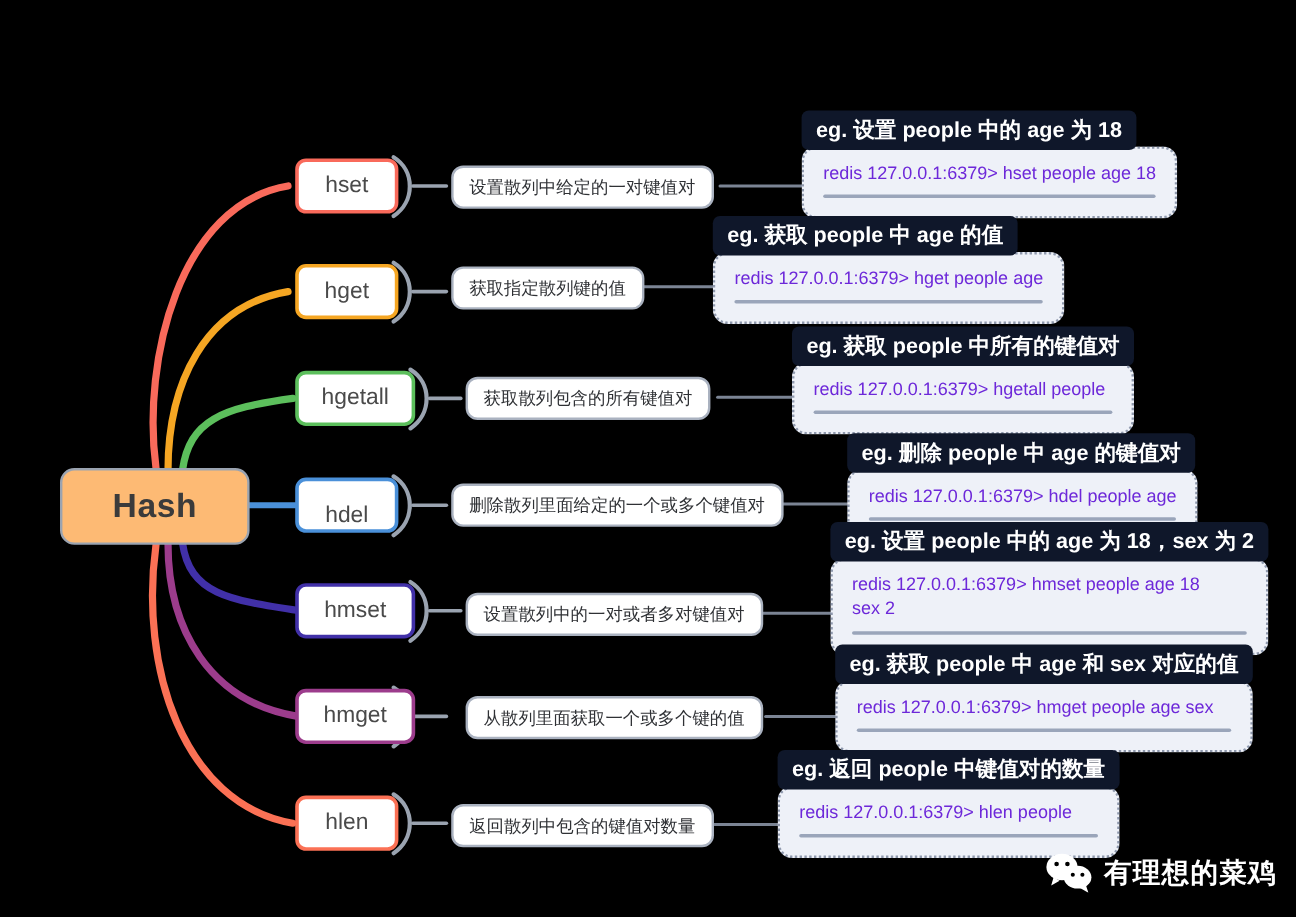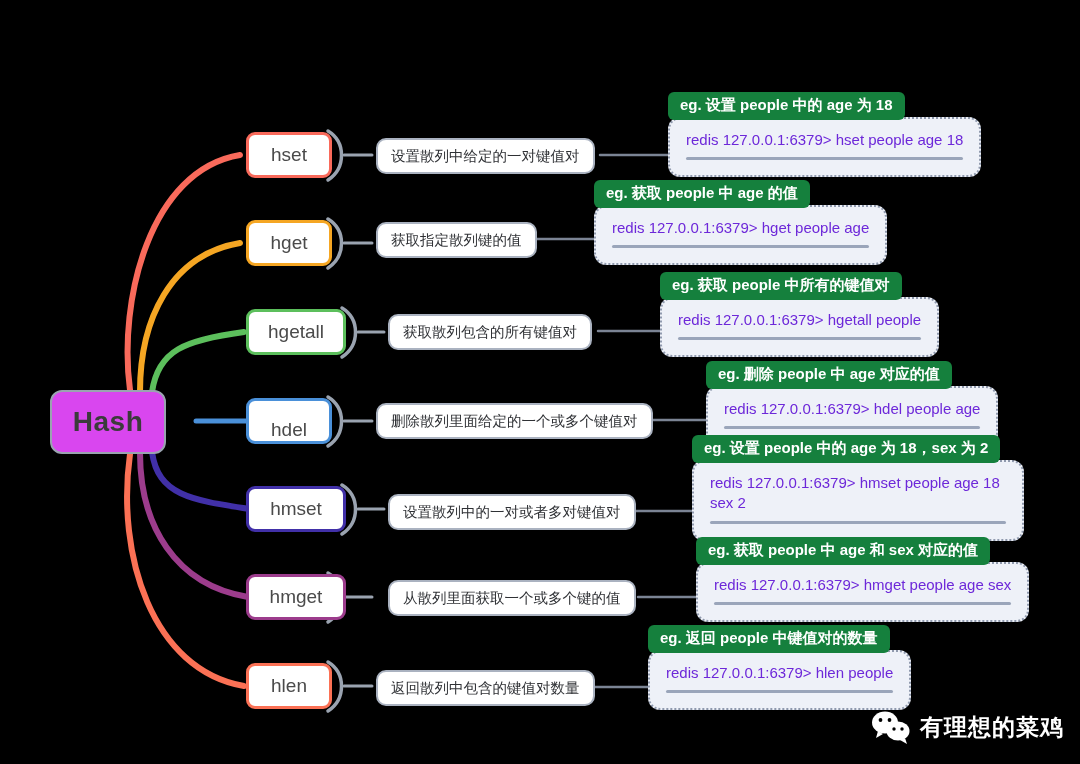--- a/index.html
+++ b/index.html
@@ -21,23 +21,23 @@
     width: 1080px;
     height: 764px;
     pointer-events: none;
   }
 
   
   .root-node {
     position: absolute;
     left: 50px;
     top: 390px;
-    width: 116px;
+    width: 158px;
     height: 64px;
-    background: #d946ef;
+    background: #fdba74;
     border: 2px solid #9aa3b0;
     border-radius: 12px;
     box-sizing: border-box;
     display: flex;
     align-items: center;
     justify-content: center;
     color: #3b3b3b;
     font-size: 28px;
     font-weight: bold;
     letter-spacing: .5px;
@@ -79,23 +79,23 @@
     z-index: 5;
   }
 
   
   .eg-group {
     position: absolute;
     z-index: 4;
   }
   .eg-header {
     display: inline-block;
-    background: #15803d;
+    background: #0f172a;
     color: #ffffff;
-    font-size: 15px;
+    font-size: 18px;
     font-weight: bold;
     border-radius: 6px 6px 6px 6px;
     padding: 4px 12px 5px 12px;
     white-space: nowrap;
     position: relative;
     z-index: 2;
   }
   .eg-box {
     background: #eef1f8;
     border: 2px dotted #8f99ad;
@@ -251,21 +251,21 @@
 
   <div class="eg-group" style="left:660px; top:272px;">
     <div class="eg-header">eg. 获取 people 中所有的键值对</div>
     <div class="eg-box">
       <div class="eg-cmd">redis 127.0.0.1:6379&gt; hgetall people</div>
       <div class="eg-rule"></div>
     </div>
   </div>
 
   <div class="eg-group" style="left:706px; top:361px;">
-    <div class="eg-header">eg. 删除 people 中 age 对应的值</div>
+    <div class="eg-header">eg. 删除 people 中 age 的键值对</div>
     <div class="eg-box">
       <div class="eg-cmd">redis 127.0.0.1:6379&gt; hdel people age</div>
       <div class="eg-rule"></div>
     </div>
   </div>
 
   <div class="eg-group" style="left:692px; top:435px;">
     <div class="eg-header">eg. 设置 people 中的 age 为 18，sex 为 2</div>
     <div class="eg-box">
       <div class="eg-cmd" style="max-width:296px;">redis 127.0.0.1:6379&gt; hmset people age 18 sex 2</div>

